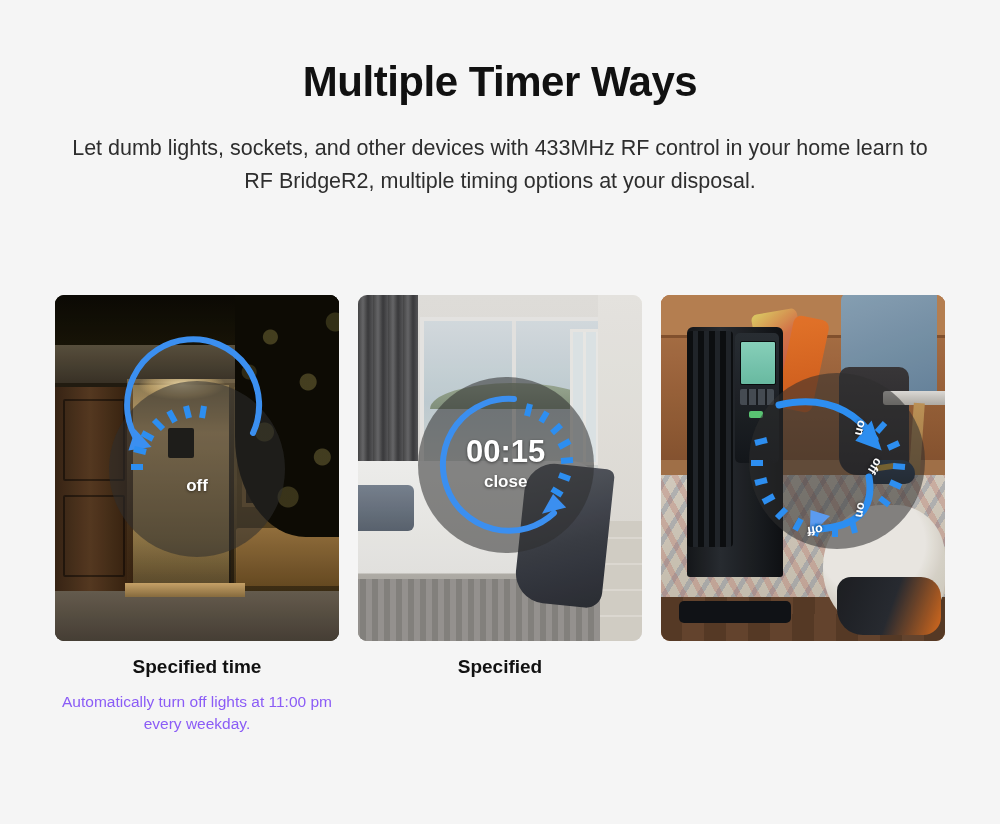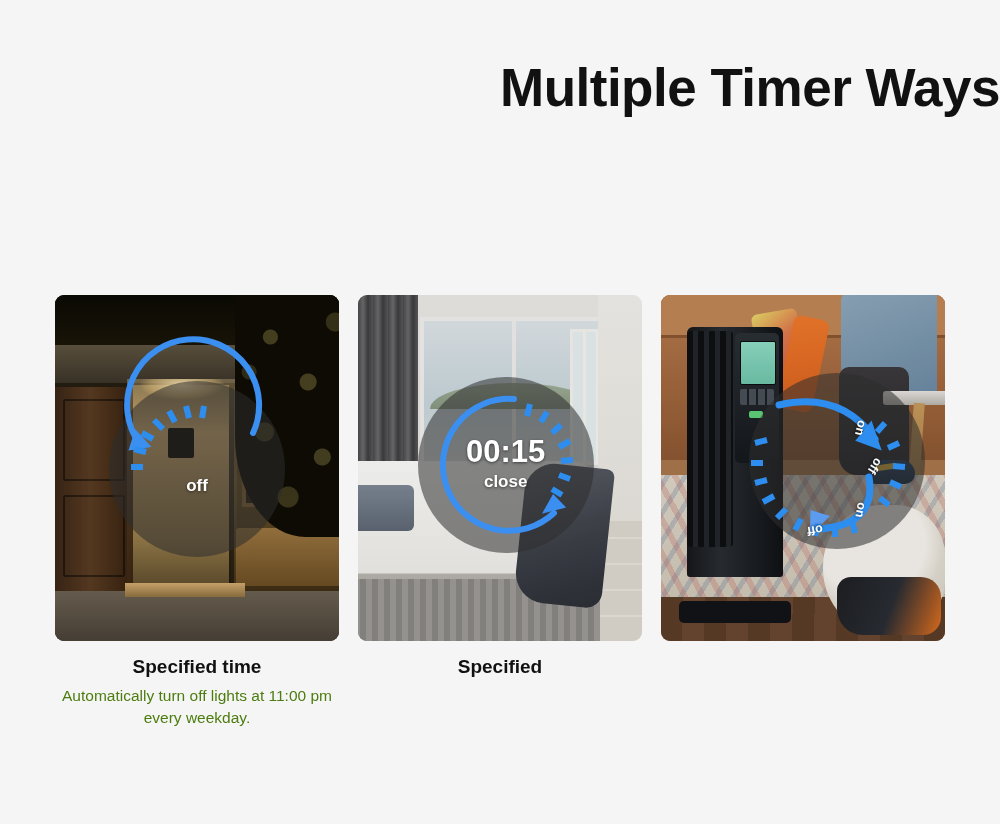--- a/index.html
+++ b/index.html
@@ -20,27 +20,26 @@
     position: relative;
     background: #f5f5f5;
   }
 
   
   .header {
     padding-top: 58px;
     text-align: center;
   }
   .page-title {
-    font-size: 53px;
+    font-size: 42px;
     font-weight: bold;
     letter-spacing: -0.5px;
     color: #111111;
     margin: 0;
     line-height: 1.15;
-    text-align: right;
   }
   .page-subtitle {
     margin: 26px auto 0 auto;
     width: 880px;
     font-size: 21.5px;
     line-height: 1.52;
     color: #2e2e2e;
     font-weight: 400;
   }
 
@@ -368,33 +367,34 @@
     margin-top: 14px;
     text-align: center;
   }
   .caption-title {
     font-size: 19px;
     font-weight: bold;
     color: #111111;
     line-height: 1.3;
   }
   .caption-desc {
-    margin-top: 5px;
+    margin-top: 11px;
     font-size: 15.5px;
     line-height: 1.42;
-    color: #4d7c0f;
+    color: #8b5cf6;
   }
 </style>
 </head>
 <body>
 
 <div class="page">
 
   <div class="header">
     <h1 class="page-title">Multiple Timer Ways</h1>
+    <p class="page-subtitle">Let dumb lights, sockets, and other devices with 433MHz RF control in your home learn to RF BridgeR2, multiple timing options at your disposal.</p>
   </div>
 
   <div class="cards">
 
     <div class="card">
       <div class="card-photo">
         <div class="photo-house">
           <div class="ph-sky"></div>
           <div class="ph-eave"></div>
           <div class="ph-wallband"></div>

